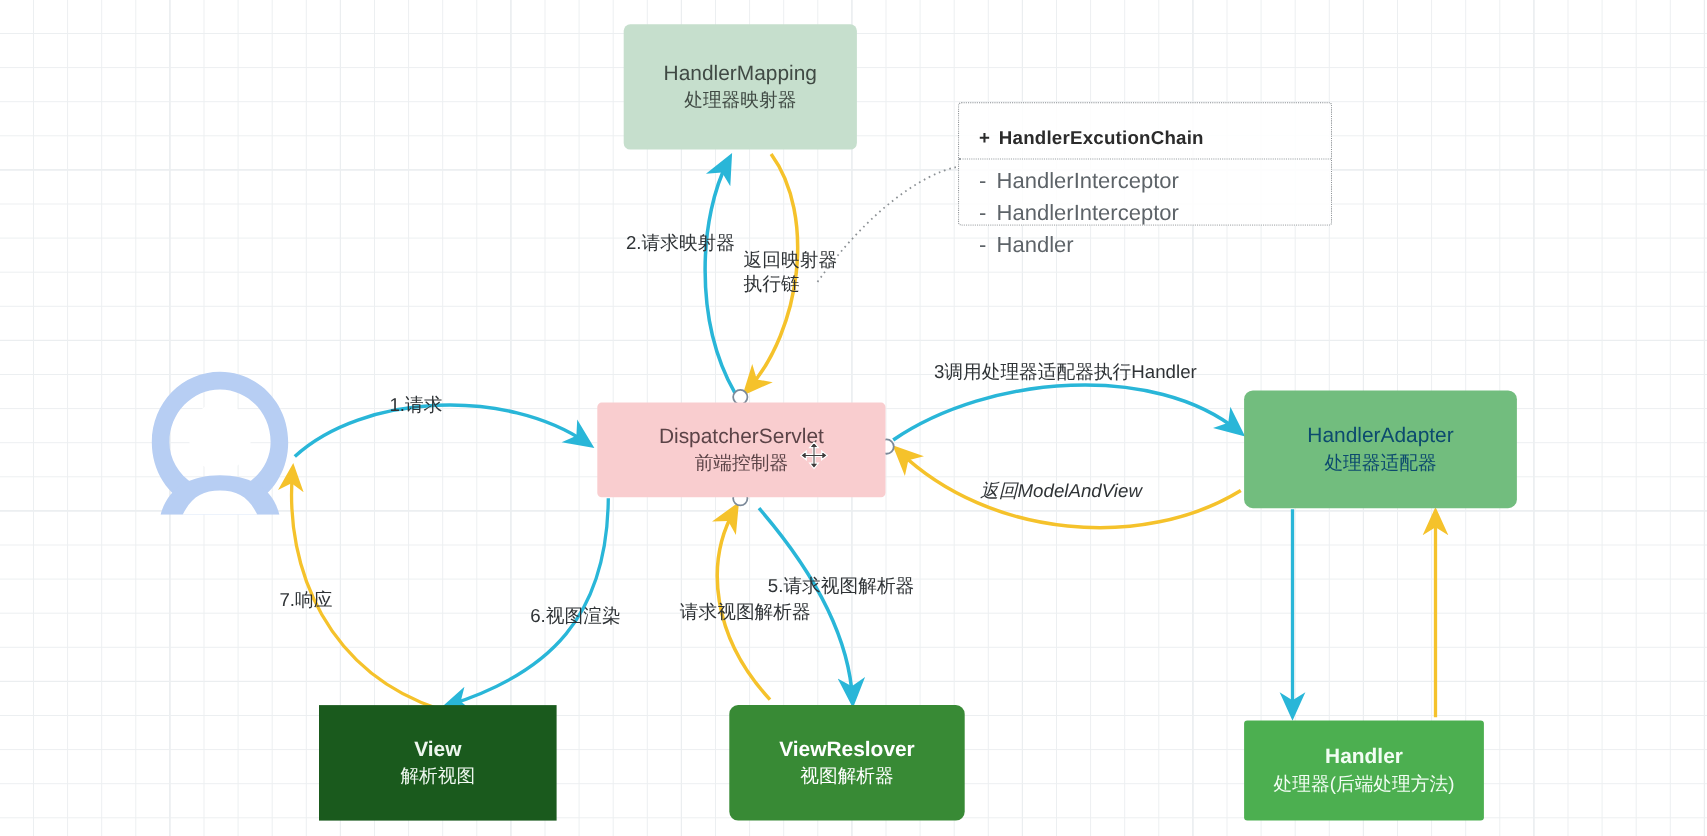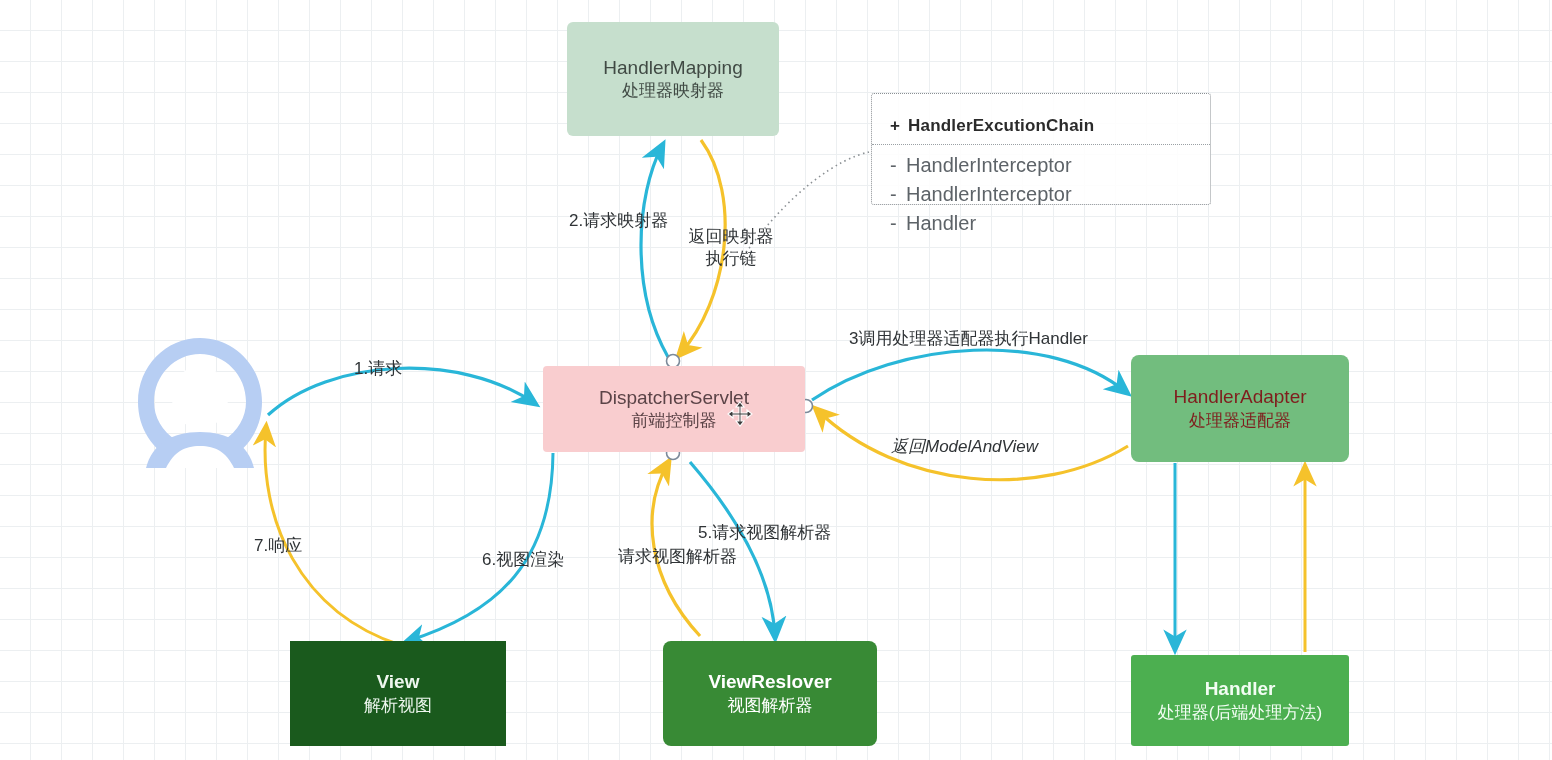--- a/index.html
+++ b/index.html
@@ -16,42 +16,42 @@
     font-family:"Liberation Sans","DejaVu Sans",sans-serif;
   }
   #edges{position:absolute;left:0;top:0;width:1552px;height:760px;}
   .node{position:absolute;box-sizing:border-box;display:flex;flex-direction:column;
         align-items:center;justify-content:center;text-align:center;line-height:1.28;}
   .node .t1{font-size:19px;}
   .node .t2{font-size:17px;}
 
   #n-handlermapping{left:567px;top:22px;width:212px;height:114px;background:#c6dfcd;border-radius:6px;color:#404a44;}
   #n-dispatcher{left:543px;top:366px;width:262px;height:86px;background:#f9cdcf;border-radius:4px;color:#5b4347;}
-  #n-handleradapter{left:1131px;top:355px;width:218px;height:107px;background:#72bd7e;border-radius:8px;color:#7f1d1d;}
+  #n-handleradapter{left:1131px;top:355px;width:248px;height:107px;background:#72bd7e;border-radius:8px;color:#0c4a6e;}
   #n-handler{left:1131px;top:655px;width:218px;height:91px;background:#4caf50;border-radius:3px;color:#f2fdf3;}
   #n-view{left:290px;top:641px;width:216px;height:105px;background:#1a5a1d;border-radius:0;color:#eef7ef;}
   #n-viewreslover{left:663px;top:641px;width:214px;height:105px;background:#388a35;border-radius:8px;color:#ffffff;}
   #n-view .t1,#n-viewreslover .t1,#n-handler .t1{font-weight:bold;}
   #n-handleradapter .t1{font-weight:normal;}
 
   
   #n-user{position:absolute;left:126px;top:336px;width:148px;height:132px;}
 
   
   #note{position:absolute;left:871px;top:93px;width:340px;height:112px;
         border:1px dotted #8a8f93;border-radius:3px;background:rgba(255,255,255,.86);box-sizing:border-box;}
   #note .note-title{font-size:17px;font-weight:bold;color:#2b2b2b;padding:22px 0 8px 18px;
         border-bottom:1px dotted #9aa0a4;letter-spacing:.2px;}
   #note .note-title .plus{display:inline-block;width:18px;}
   #note .note-items{padding:6px 0 0 18px;}
   #note .note-items div{font-size:20px;color:#5d6368;line-height:1.44;}
   #note .note-items .dash{display:inline-block;width:16px;}
 
   .lbl{position:absolute;font-size:17px;color:#2f3336;white-space:nowrap;}
-  .lbl.two{line-height:1.3;text-align:center;white-space:normal;}
+  .lbl.two{line-height:1.3;text-align:left;white-space:normal;}
 
   #cursor{position:absolute;left:727px;top:401px;width:26px;height:26px;}
 </style>
 </head>
 <body>
 
 <div id="stage">
 
   <svg id="edges" viewBox="0 0 1552 760">
     <defs>

